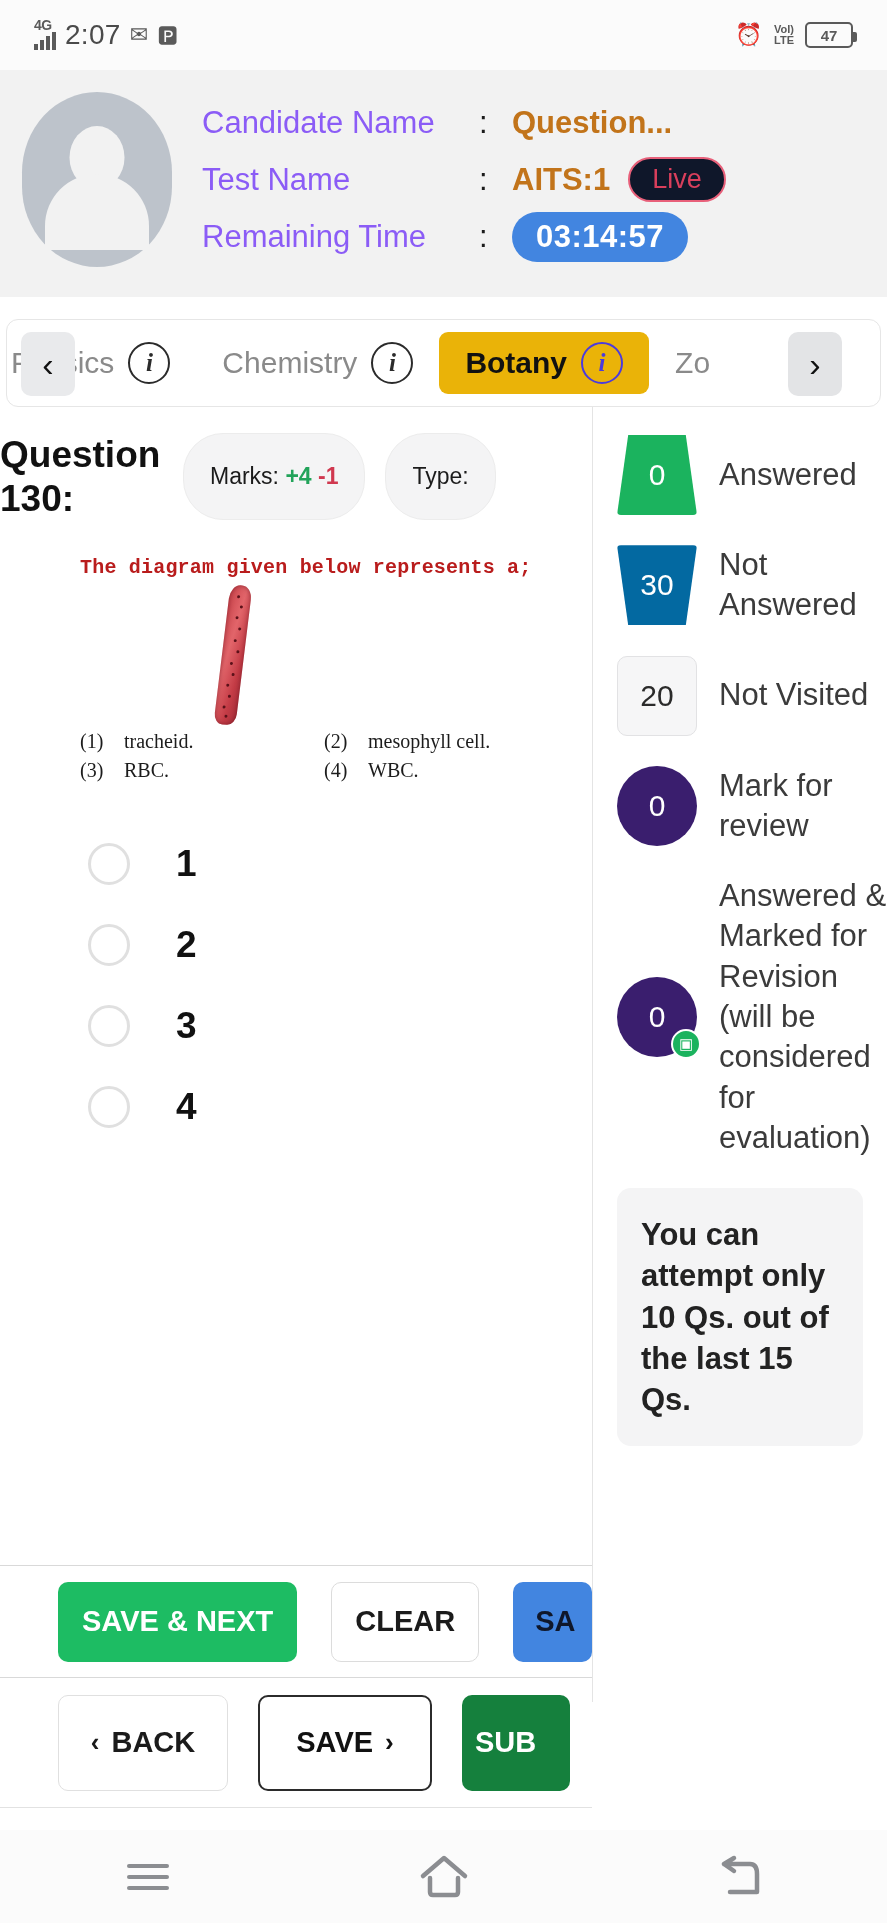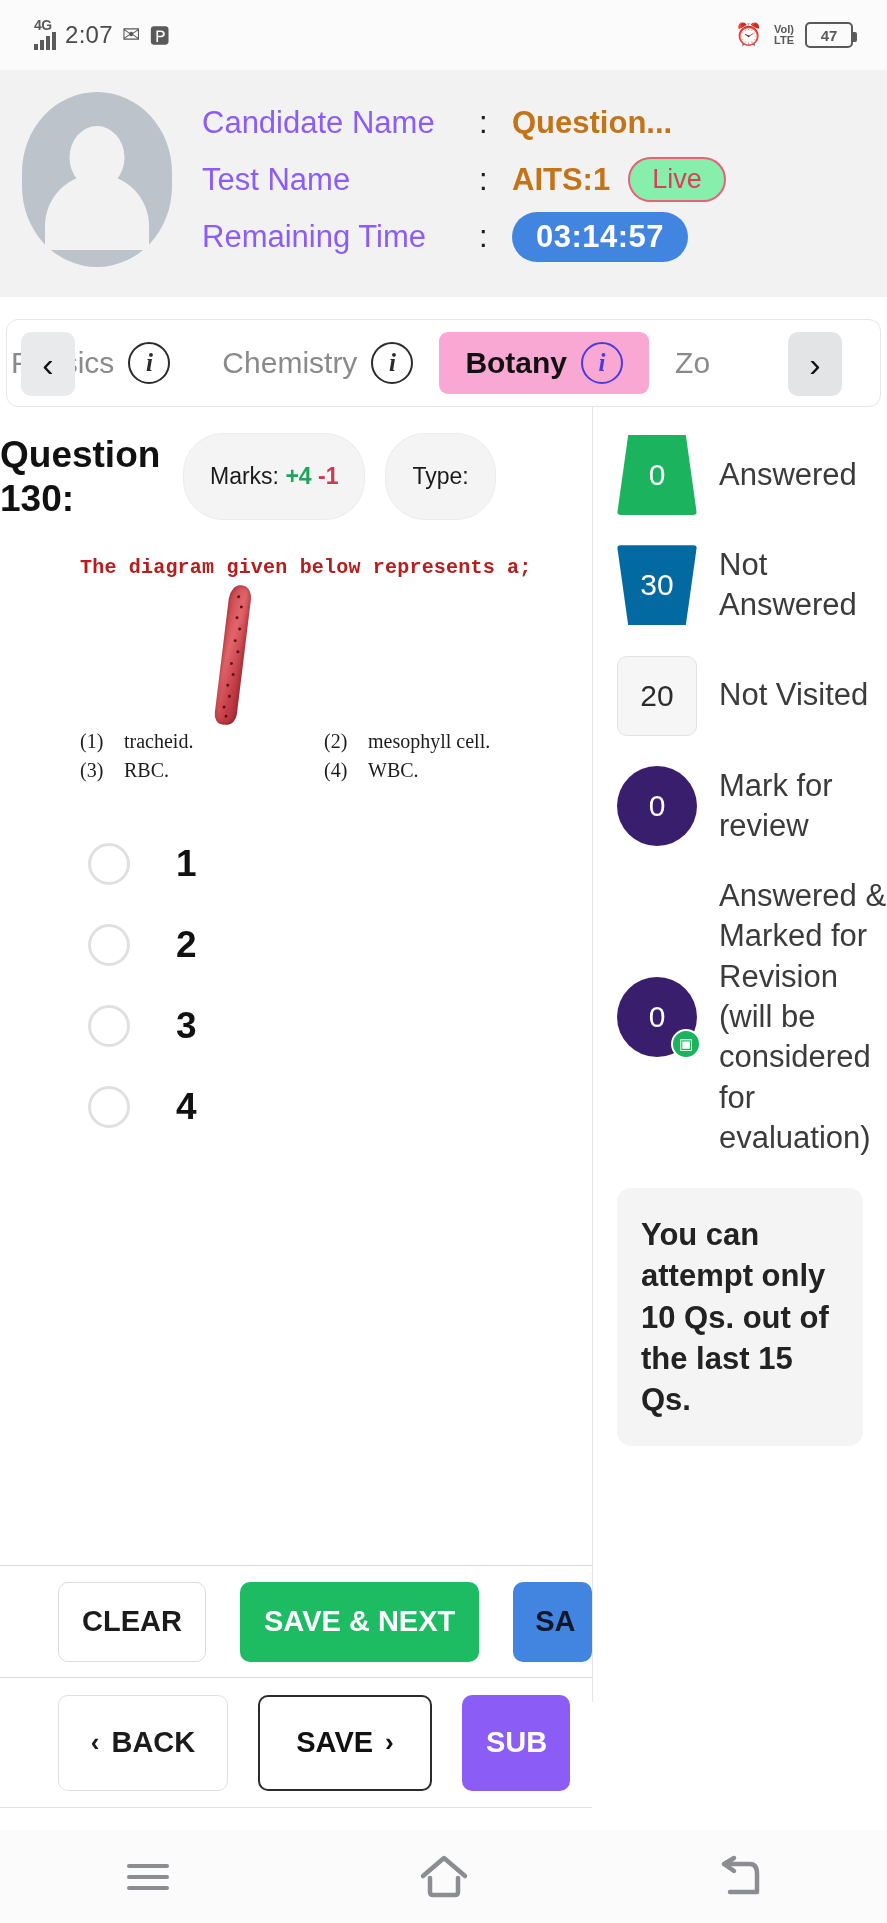--- a/index.html
+++ b/index.html
@@ -22,21 +22,21 @@
   .sb-left { display:flex; align-items:center; gap:9px; }
   .sb-right { margin-left:auto; display:flex; align-items:center; gap:11px; }
   .sig-wrap { display:flex; align-items:flex-end; gap:2px; }
   .sig-4g { font-size:14px; font-weight:bold; line-height:9px; letter-spacing:-0.5px; }
   .sig-bars { display:flex; align-items:flex-end; gap:2px; height:20px; }
   .sig-bars i { width:4px; background:#5a5a5a; display:block; }
   .sig-bars i:nth-child(1){height:6px}
   .sig-bars i:nth-child(2){height:10px}
   .sig-bars i:nth-child(3){height:14px}
   .sig-bars i:nth-child(4){height:18px}
-  .sb-time { font-size:24px; letter-spacing:0.3px; color:#4a4a4a; }
+  .sb-time { font-size:28px; letter-spacing:0.3px; color:#4a4a4a; }
   .sb-ico { font-size:22px; line-height:1; color:#5a5a5a; }
   .volte { font-size:11px; font-weight:bold; line-height:11px; text-align:center; }
   .battery {
     width:48px; height:26px; border:2.5px solid #5a5a5a; border-radius:5px;
     display:flex; align-items:center; justify-content:center;
     font-size:15px; font-weight:bold; position:relative;
   }
   .battery:after {
     content:""; position:absolute; right:-6px; top:8px;
     width:4px; height:10px; background:#5a5a5a; border-radius:0 2px 2px 0;
@@ -61,21 +61,21 @@
     bottom:17px; width:104px; height:76px; background:#f2f2f2;
     border-radius:52px 52px 0 0;
   }
   .hdr-rows { flex:1; }
   .hdr-row { display:flex; align-items:center; height:57px; }
   .hdr-label { font-size:31px; color:#8b5cf6; width:277px; }
   .hdr-colon { font-size:31px; color:#1b1b1b; width:33px; }
   .hdr-value { font-size:31px; color:#c2741a; font-weight:bold; }
   .live-badge {
     margin-left:18px; border:2px solid #e8607a; color:#d93f5c;
-    background:#86efac; border-radius:25px; padding:5px 22px;
+    background:#0f172a; border-radius:25px; padding:5px 22px;
     font-size:27px; font-weight:normal;
   }
   .time-pill {
     background:#4285e0; color:#fff; border-radius:26px;
     padding:7px 24px; font-size:31px; font-weight:bold; letter-spacing:0.5px;
   }
 
   
   .tabs-wrap {
     margin:22px 6px 0 6px;
@@ -83,21 +83,21 @@
     background:#fff; height:88px;
     position:relative; overflow:hidden;
     display:flex; align-items:center;
   }
   .tab {
     display:flex; align-items:center; gap:14px;
     padding:10px 26px; border-radius:9px;
     font-size:30px; color:#8a8a8a; white-space:nowrap;
     flex:0 0 auto;
   }
-  .tab.active { background:#f9a8d4; color:#111; font-weight:bold; }
+  .tab.active { background:#eab308; color:#111; font-weight:bold; }
   .tab .info-i {
     width:42px; height:42px; border-radius:50%;
     border:2.5px solid #2b2b2b; color:#2b2b2b;
     display:flex; align-items:center; justify-content:center;
     font-size:25px; font-style:italic; font-family:"Liberation Serif", serif;
     font-weight:bold;
   }
   .tab.active .info-i { border-color:#4b3bdd; color:#4b3bdd; }
   .tab-scroll { display:flex; align-items:center; margin-left:-22px; }
   .arrow-btn {
@@ -216,22 +216,22 @@
     border-radius:10px; font-size:29px; font-weight:bold;
     display:flex; align-items:center; justify-content:center;
     padding:0 24px; height:80px; white-space:nowrap;
   }
   .btn-save { background:#1dbc63; color:#fff; width:250px; }
   .btn-clear { background:#fff; color:#1b1b1b; border:1px solid #dcdcdc; width:148px; }
   .btn-savemark { background:#4285e0; color:#0f172a; width:120px; justify-content:flex-start;
                   overflow:hidden; padding-left:22px; }
   .btn-back { background:#fff; color:#1b1b1b; border:1px solid #e0e0e0; width:170px; height:96px; }
   .btn-next { background:#fff; color:#111; border:2px solid #2b2b2b; width:174px; height:96px; }
-  .btn-submit { background:#8b5cf6; color:#fff; width:108px; height:96px;
-                justify-content:flex-start; overflow:hidden; padding-left:24px; }
+  .btn-submit { background:#15803d; color:#fff; width:108px; height:96px;
+                justify-content:flex-start; overflow:hidden; padding-left:13px; }
   .chev { font-size:26px; }
 
   
   .navbar {
     position:absolute; bottom:0; left:0; width:100%; height:93px;
     background:#fbfbfb; display:flex; align-items:center;
   }
   .nav-btn { flex:1; display:flex; align-items:center; justify-content:center; }
   .hamb { width:42px; }
   .hamb i { display:block; height:4px; background:#8b8d91; margin:7px 0; border-radius:2px; }
@@ -435,22 +435,22 @@
         </div>
         <div class="legend-text">Answered &amp; Marked for Revision (will be considered for evaluation)</div>
       </div>
 
       <div class="note-card">You can attempt only 10 Qs. out of the last 15 Qs.</div>
 
     </div>
   </div>
 
   <div class="footer-top">
+    <div class="btn btn-save">SAVE &amp; NEXT</div>
     <div class="btn btn-clear">CLEAR</div>
-    <div class="btn btn-save">SAVE &amp; NEXT</div>
     <div class="btn btn-savemark">SA</div>
   </div>
 
   <div class="footer-bot">
     <div class="btn btn-back">
       <span class="chev">‹</span>
       <span style="margin-left:12px">BACK</span>
     </div>
     <div class="btn btn-next">
       <span>SAVE</span>

